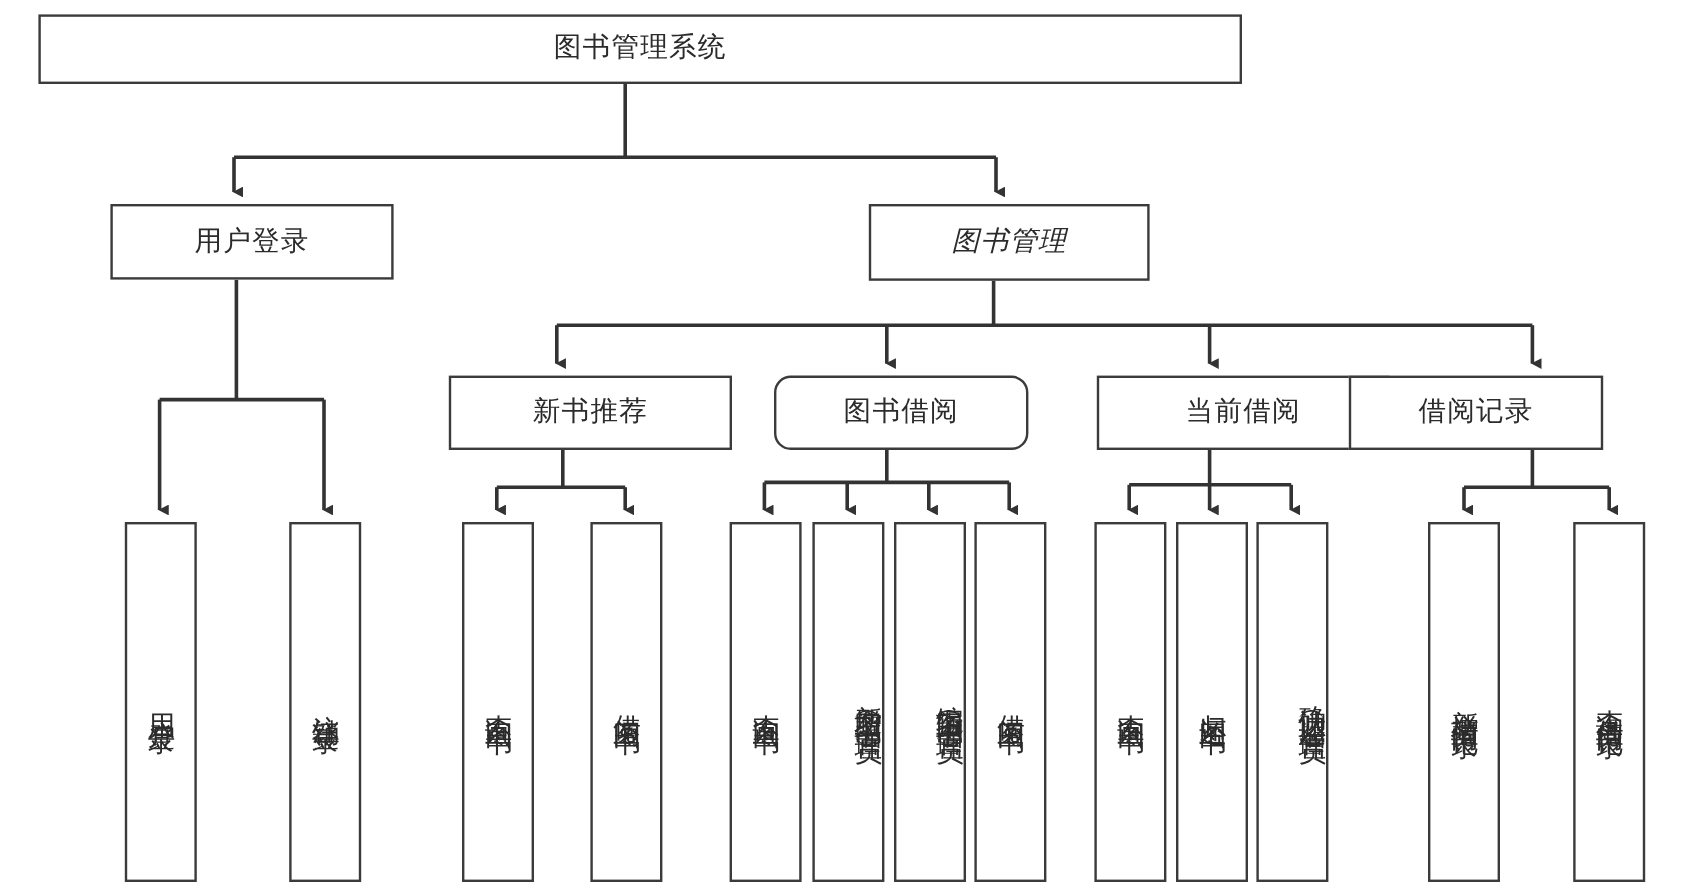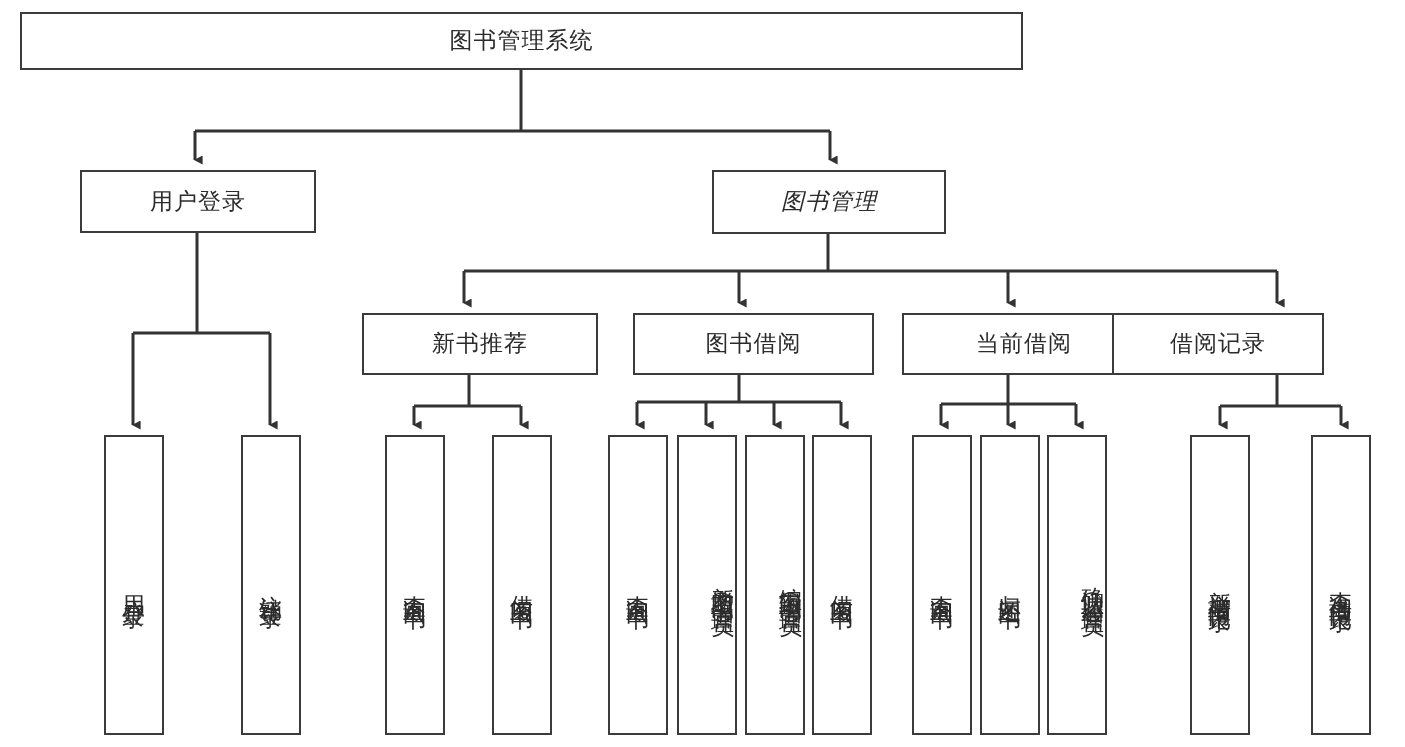--- a/index.html
+++ b/index.html
@@ -33,20 +33,21 @@
     display: flex;
     align-items: center;
     justify-content: center;
     color: #2b2b2b;
   }
   .node-h {
     font-size: 23px;
     line-height: 1.1;
     letter-spacing: 1px;
     white-space: nowrap;
+    margin-left: 12px;
   }
   .node-v {
     writing-mode: vertical-rl;
     text-orientation: upright;
     font-size: 23px;
     letter-spacing: 4px;
     line-height: 1.05;
     align-items: flex-start;
     justify-content: center;
     padding-top: 4px;
@@ -129,21 +130,21 @@
   </div>
 
   <div class="node node-h" style="left:712px; top:170px; width:234px; height:64px;font-style:italic;">
     <span>图书管理</span>
   </div>
 
   <div class="node node-h" style="left:362px; top:313px; width:236px; height:62px;">
     <span>新书推荐</span>
   </div>
 
-  <div class="node node-h" style="left:633px; top:313px; width:241px; height:62px;">
+  <div class="node node-h" style="left:633px; top:313px; width:212px; height:62px;border-radius:14px;">
     <span>图书借阅</span>
   </div>
 
   <div class="node node-h" style="left:902px; top:313px; width:244px; height:62px;">
     <span>当前借阅</span>
   </div>
 
   <div class="node node-h" style="left:1112px; top:313px; width:212px; height:62px;">
     <span>借阅记录</span>
   </div>

